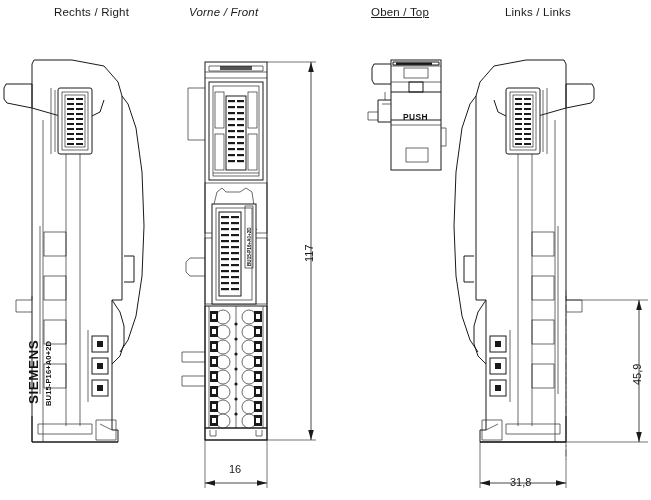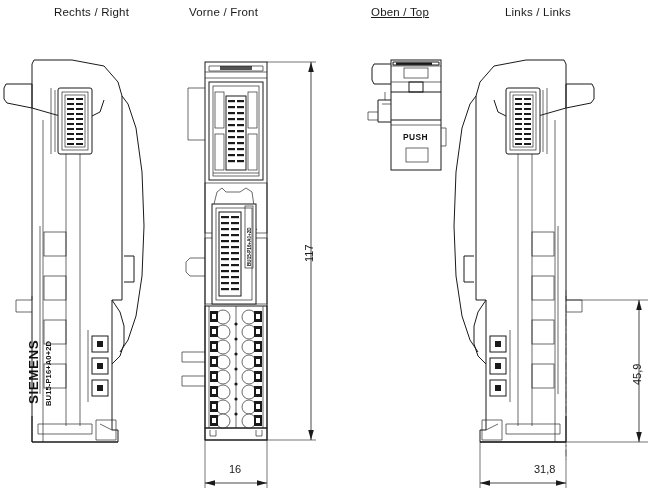--- a/index.html
+++ b/index.html
@@ -71,21 +71,21 @@
   .dim-ln{fill:none;stroke:#1a1a1a;stroke-width:0.8;}
   .ext-ln{fill:none;stroke:#1a1a1a;stroke-width:0.6;}
   .center-ln{fill:none;stroke:#555;stroke-width:0.6;stroke-dasharray:7 3 1.5 3;}
 </style>
 </head>
 <body>
 
 <div class="sheet">
 
   <div class="view-label" style="left:6px;top:6px;padding-left:48px;">Rechts / Right</div>
-  <div class="view-label" style="left:189px;top:6px;">Vorne / Front</div>
+  <div class="view-label" style="left:189px;top:6px;font-style:italic;">Vorne / Front</div>
   <div class="view-label" style="left:371px;top:6px;text-decoration:underline;">Oben / Top</div>
   <div class="view-label" style="left:505px;top:6px;">Links / Links</div>
 
   <svg width="651" height="500">
     <g>
 
       <path class="ln" d="M32,64 L32,442 L118,442 L118,430 L112,430 L112,300
                           L122,300 L122,96 L118,82 L104,66 L72,60 L34,60 Z"></path>
 
       <path class="ln" d="M32,84 L6,84 L4,88 L4,99 L7,103 L32,108 Z"></path>
@@ -395,21 +395,21 @@
       <path class="ln-thin" d="M385,100 L385,92"></path>
       <path class="ln-thin" d="M382,104 L391,104"></path>
       <path class="ln-thin" d="M378,112 L368,112 L368,120 L378,120"></path>
 
       <path class="ln-thin" d="M441,128 L446,128 L446,146 L441,146"></path>
 
       <rect class="ln-thin" x="406" y="148" width="22" height="14" fill="#fff"></rect>
     </g>
   </svg>
 
-  <div class="push-text" style="left:403px;top:112px;margin-top:20px;">PUSH</div>
+  <div class="push-text" style="left:403px;top:112px;">PUSH</div>
 
   <svg width="651" height="500">
     <g>
 
       <path class="ln" d="M566,64 L566,442 L480,442 L480,430 L486,430 L486,300
                           L476,300 L476,96 L480,82 L494,66 L526,60 L564,60 Z"></path>
 
       <path class="ln" d="M566,84 L592,84 L594,88 L594,99 L591,103 L566,108 Z"></path>
       <path class="ln" d="M566,108 L538,116 L512,119 L498,112 L494,100"></path>
 
@@ -493,15 +493,15 @@
     <g>
       <path class="ext-ln" d="M480,442 L480,488"></path>
       <path class="ext-ln" d="M566,442 L566,488"></path>
       <path class="dim-ln" d="M480,483 L566,483"></path>
       <path class="filld" d="M480,483 L490,480.2 L490,485.8 Z"></path>
       <path class="filld" d="M566,483 L556,480.2 L556,485.8 Z"></path>
     </g>
   </svg>
 
   <div class="dim-text rot" style="left:631px;top:385px;">45,9</div>
-  <div class="dim-text" style="left:510px;top:463px;margin-left:24px;">31,8</div>
+  <div class="dim-text" style="left:510px;top:476px;">31,8</div>
 
 </div>
 
 </body></html>

